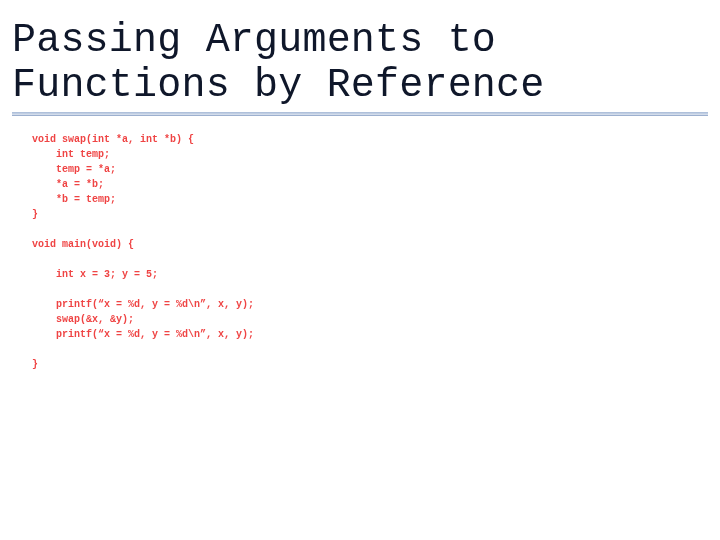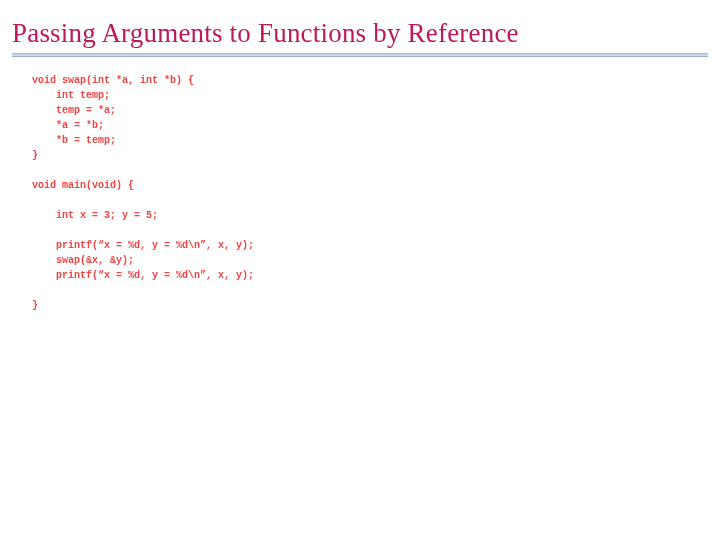--- a/index.html
+++ b/index.html
@@ -13,24 +13,24 @@
     overflow: hidden;
   }
   .slide {
     width: 720px;
     height: 540px;
     position: relative;
     box-sizing: border-box;
     padding: 18px 12px 0 12px;
   }
   .title {
-    font-family: Liberation Serif, serif;
-    font-size: 27px;
+    font-family: Liberation Mono, monospace;
+    font-size: 40px;
     font-weight: 400;
-    color: #be185d;
+    color: #0f172a;
     margin: 0 0 4px 0;
     letter-spacing: 0.2px;
   }
   .divider {
     height: 3px;
     width: 100%;
     background: linear-gradient(to bottom, #a6b9d6 0%, #dbe3ef 100%);
     border-bottom: 1px solid #9db0cf;
     margin-bottom: 16px;
   }

